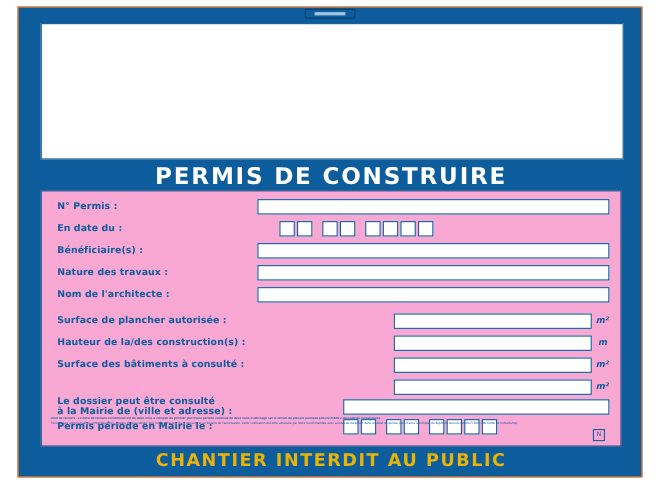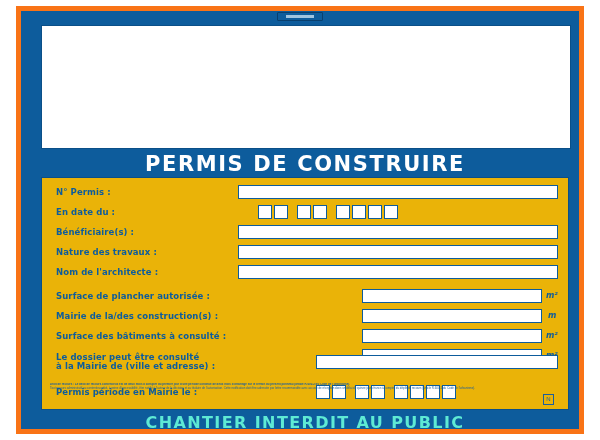--- a/index.html
+++ b/index.html
@@ -15,21 +15,21 @@
   }
 
   .panel {
     position: absolute;
     left: 16px;
     top: 6px;
     width: 568px;
     height: 428px;
     background: #0d5c9c;
     box-sizing: border-box;
-    border: 5px solid #f97316;
+    border: 1px solid #f97316;
   }
 
   
   .top-clip {
     position: absolute;
     left: 50%;
     transform: translateX(-50%);
     top: 1px;
     width: 44px;
     height: 7px;
@@ -71,21 +71,21 @@
     font-family: "DejaVu Sans", sans-serif;
   }
 
   
   .form-body {
     position: absolute;
     left: 20px;
     top: 166px;
     width: 528px;
     height: 233px;
-    background: #eab308;
+    background: #f9a8d4;
     border: 1px solid #0a4f88;
     box-sizing: border-box;
   }
 
   .row {
     position: absolute;
     left: 0;
     width: 100%;
     height: 19px;
   }
@@ -171,21 +171,21 @@
     text-align: center;
   }
 
   
   .footer {
     position: absolute;
     left: 0;
     top: 402px;
     width: 568px;
     text-align: center;
-    color: #5eead4;
+    color: #eab308;
     font-size: 16px;
     font-weight: bold;
     letter-spacing: 1.4px;
     font-family: "DejaVu Sans", sans-serif;
   }
 </style>
 </head>
 <body>
 
 <div class="panel">
@@ -236,37 +236,37 @@
       <span class="fld" style="left:196px; width:320px;"></span>
     </div>
 
     <div class="row" style="top:110px;padding-left:37px;">
       <span class="lbl">Surface de plancher autorisée :</span>
       <span class="fld" style="left:320px; width:180px;"></span>
       <span class="unit" style="left:504px;">m²</span>
     </div>
 
     <div class="row" style="top:130px;">
-      <span class="lbl">Mairie de la/des construction(s) :</span>
+      <span class="lbl">Hauteur de la/des construction(s) :</span>
       <span class="fld" style="left:320px; width:180px;"></span>
       <span class="unit" style="left:506px;">m</span>
     </div>
 
     <div class="row" style="top:150px;">
       <span class="lbl">Surface des bâtiments à consulté :</span>
       <span class="fld" style="left:320px; width:180px;"></span>
       <span class="unit" style="left:504px;">m²</span>
     </div>
 
     <div class="row" style="top:170px;">
       <span class="fld" style="left:320px; width:180px;"></span>
       <span class="unit" style="left:504px;">m²</span>
     </div>
 
-    <div class="row" style="top:176px;">
+    <div class="row" style="top:188px;">
       <span class="lbl two-line" style="white-space:pre;">Le dossier peut être consulté
 à la Mairie de (ville et adresse) :</span>
       <span class="fld" style="left:274px; width:242px;"></span>
     </div>
 
     <div class="row" style="top:206px;">
       <span class="lbl">Permis période en Mairie le :</span>
       <span class="cells" style="left:274px;">
         <span class="cell"></span>
         <span class="cell"></span>

